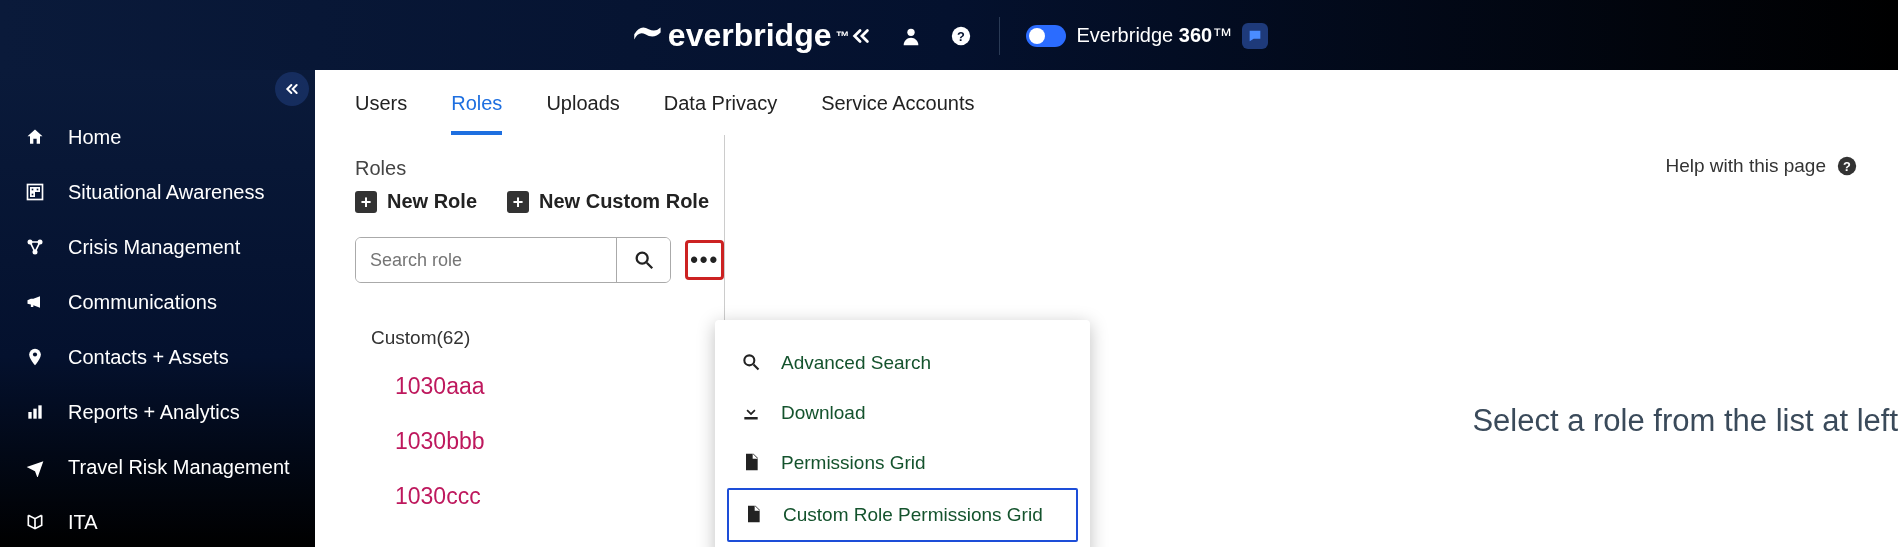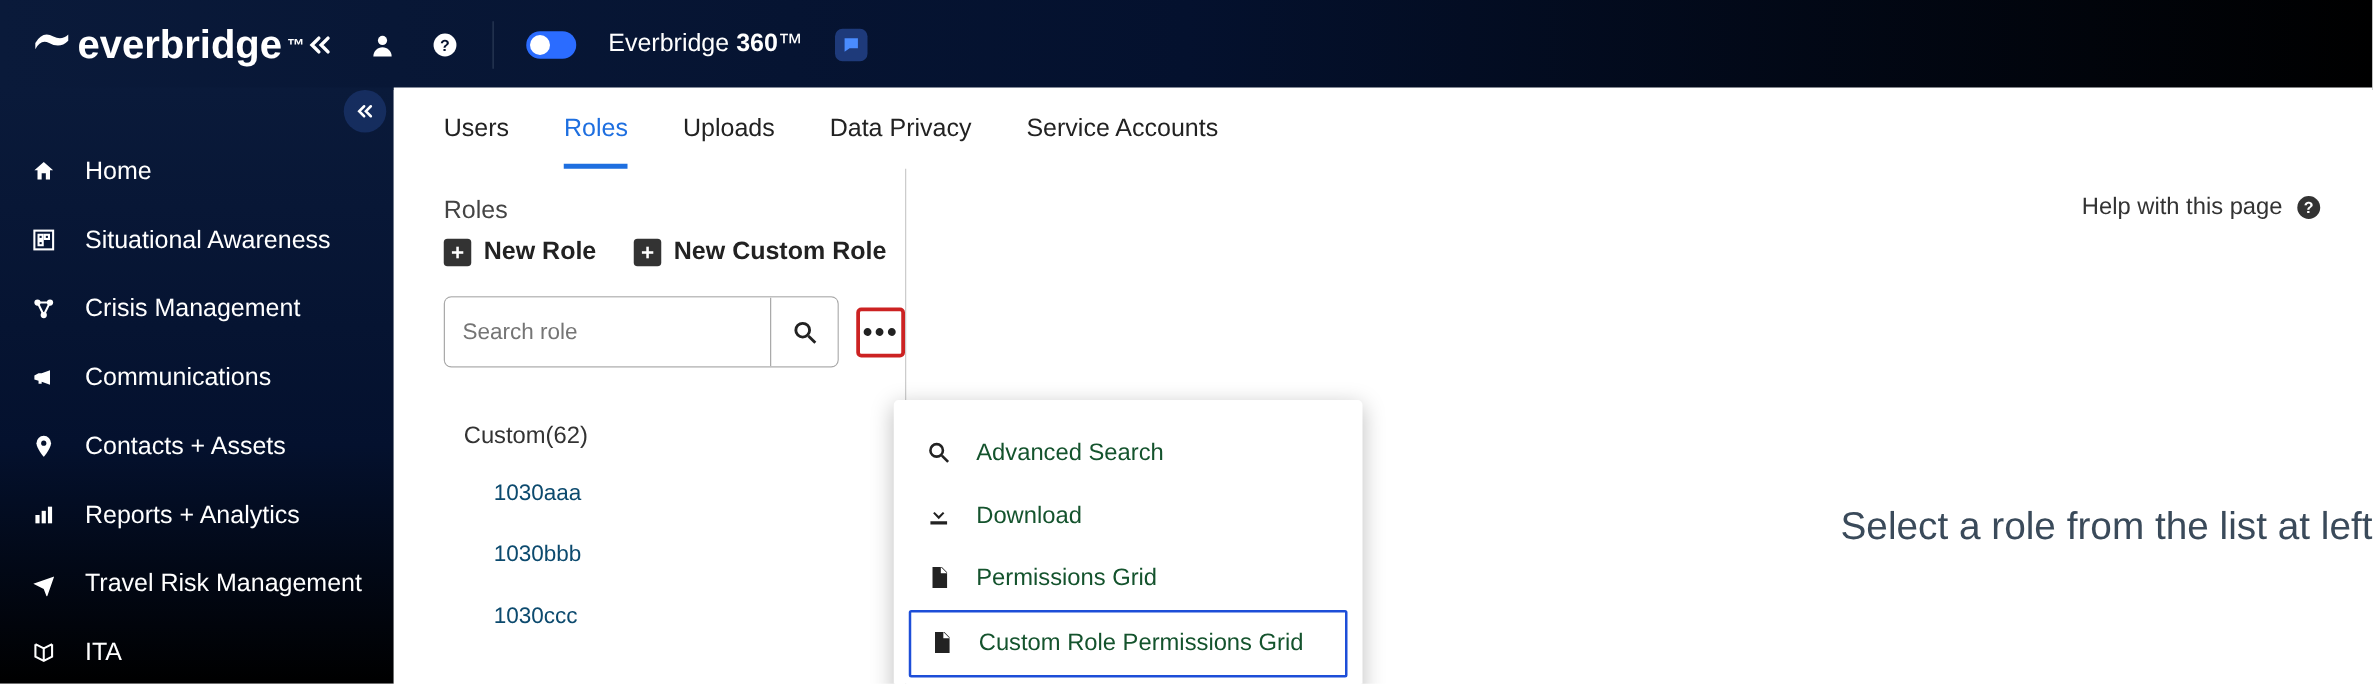--- a/index.html
+++ b/index.html
@@ -1,24 +1,24 @@
 <!DOCTYPE html>
 <html><head>
 <meta charset="utf-8">
 <style>
   *{box-sizing:border-box;margin:0;padding:0;font-family:Arial,Helvetica,sans-serif}
   body{background:#fff;color:#333;width:1898px;height:547px;overflow:hidden;position:relative}
   
-  .header{height:72px;background:linear-gradient(to right,#0a1a3a 0%,#04112e 50%,#000 100%);display:flex;align-items:center;justify-content:flex-start;padding:0 24px;border-bottom:1px solid #000}
+  .header{height:72px;background:linear-gradient(to right,#0a1a3a 0%,#04112e 50%,#000 100%);display:flex;align-items:center;justify-content:center;padding:0 24px;border-bottom:1px solid #000}
   .logo{color:#fff;font-size:32px;font-weight:600;display:flex;align-items:center;gap:4px}
   .logo-mark{width:34px;height:34px;position:relative}
   .header-right{display:flex;align-items:center;gap:26px;color:#fff}
   .hicon{width:24px;height:24px;display:flex;align-items:center;justify-content:center;cursor:pointer;color:#fff;fill:#fff}
   .divider-v{width:1px;height:38px;background:#2a3a55}
-  .brand360{display:flex;align-items:center;gap:26px;color:#fff;font-size:20px}
+  .brand360{display:flex;align-items:center;gap:10px;color:#fff;font-size:20px}
   .toggle{width:40px;height:22px;background:#2b6cff;border-radius:11px;position:relative}
   .toggle:before{content:"";position:absolute;width:16px;height:16px;background:#fff;border-radius:50%;top:3px;left:3px}
   .chat-badge{width:26px;height:26px;border-radius:6px;background:#1e3a7a;display:flex;align-items:center;justify-content:center}
   
   .sidebar{position:absolute;top:70px;left:0;width:315px;height:477px;background:linear-gradient(to bottom,#0a1a3a,#04112e 60%,#000);color:#fff;padding-top:40px}
   .side-item{display:flex;align-items:flex-start;gap:22px;padding:16px 24px;font-size:20px;cursor:pointer}
   .side-item .icon{width:22px;height:22px;display:flex;align-items:center;justify-content:center;fill:#fff;color:#fff}
   .collapse-btn{position:absolute;top:2px;right:6px;width:34px;height:34px;border-radius:50%;background:rgba(30,58,120,.6);display:flex;align-items:center;justify-content:center;cursor:pointer}
   
   .main{position:absolute;left:315px;top:70px;right:0;bottom:0;background:#fff}
@@ -26,27 +26,27 @@
   .tab{padding-bottom:16px;cursor:pointer}
   .tab.active{color:#1e6fe0;border-bottom:4px solid #1e6fe0}
   .content{display:flex;height:calc(100% - 62px)}
   .left-pane{width:410px;border-right:1px solid #ccc;padding:22px 0 0 40px;position:relative}
   .right-pane{flex:1;position:relative}
   .section-title{font-size:20px;color:#444;margin-bottom:10px}
   .action-row{display:flex;gap:30px;margin-bottom:24px}
   .action-link{display:flex;align-items:center;gap:10px;font-size:20px;font-weight:600;color:#222;cursor:pointer}
   .plus-box{width:22px;height:22px;background:#333;color:#fff;display:flex;align-items:center;justify-content:center;border-radius:3px;font-size:18px;line-height:1}
   .search-row{display:flex;align-items:center;gap:14px}
-  .search-wrap{display:flex;border:1px solid #aaa;border-radius:6px;overflow:hidden;height:57px;width:330px}
+  .search-wrap{display:flex;border:1px solid #aaa;border-radius:6px;overflow:hidden;height:46px;width:330px}
   .search-input{flex:1;border:none;outline:none;padding:0 14px;font-size:18px;color:#666}
   .search-btn{width:64px;border-left:1px solid #aaa;display:flex;align-items:center;justify-content:center;cursor:pointer;background:#fff}
   .more-btn{width:40px;height:40px;border:3px solid #c22;border-radius:4px;display:flex;align-items:center;justify-content:center;cursor:pointer;font-size:22px;letter-spacing:2px;font-weight:bold;color:#222}
   .role-group{margin-top:34px;font-size:19px;color:#333}
   .group-header{padding:10px 0 10px 16px}
-  .role-item{padding:14px 0 14px 40px;font-size:18px;color:#0c4a6e;cursor:pointer}
+  .role-item{padding:14px 0 14px 40px;font-size:23px;color:#be185d;cursor:pointer}
   
   .menu{position:absolute;left:400px;top:250px;width:375px;background:#fff;border-radius:4px;box-shadow:0 4px 18px rgba(0,0,0,.25);padding:18px 12px}
   .menu-item{display:flex;align-items:center;gap:18px;padding:14px 14px;font-size:19px;color:#14532d;cursor:pointer;border-radius:2px}
   .menu-item.highlight{border:2px solid #1d4ed8}
   .menu-item .micon{width:22px;height:22px;fill:#222;color:#222}
   .help-link{position:absolute;top:20px;right:40px;font-size:19px;color:#333;display:flex;align-items:flex-end;gap:10px;cursor:pointer}
   .big-msg{position:absolute;top:268px;left:0;right:0;text-align:right;font-size:31px;color:#3a4a5a}
   svg{display:block}
 </style>
 </head>

